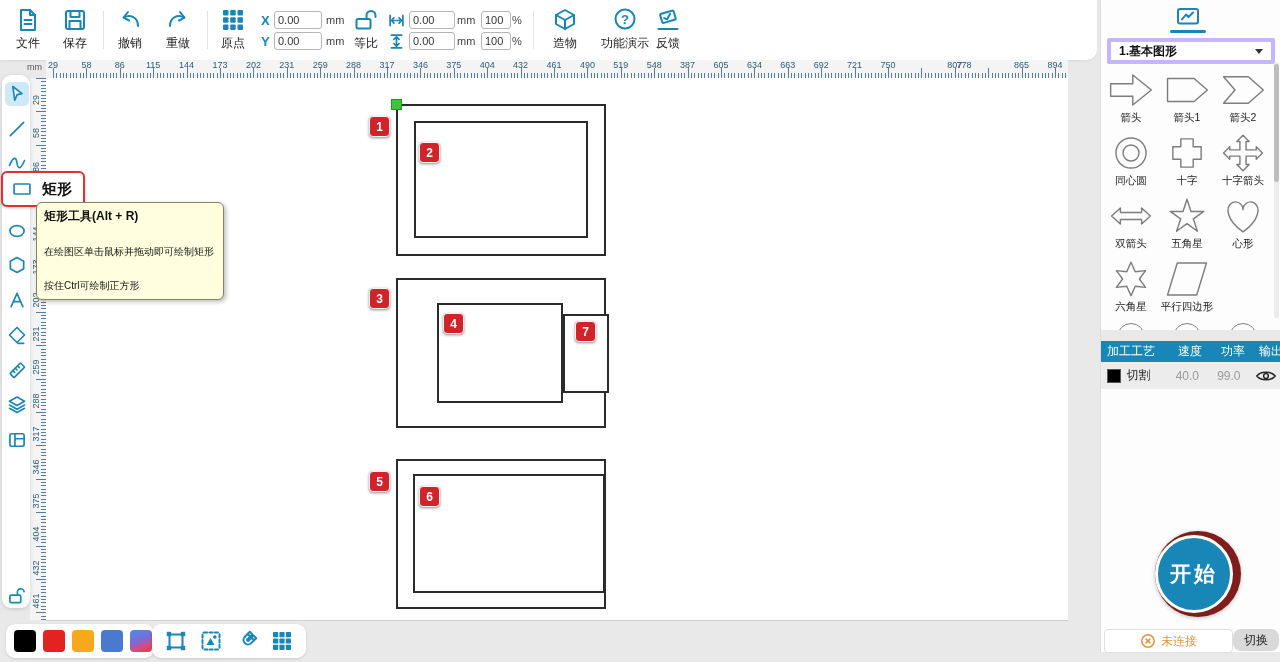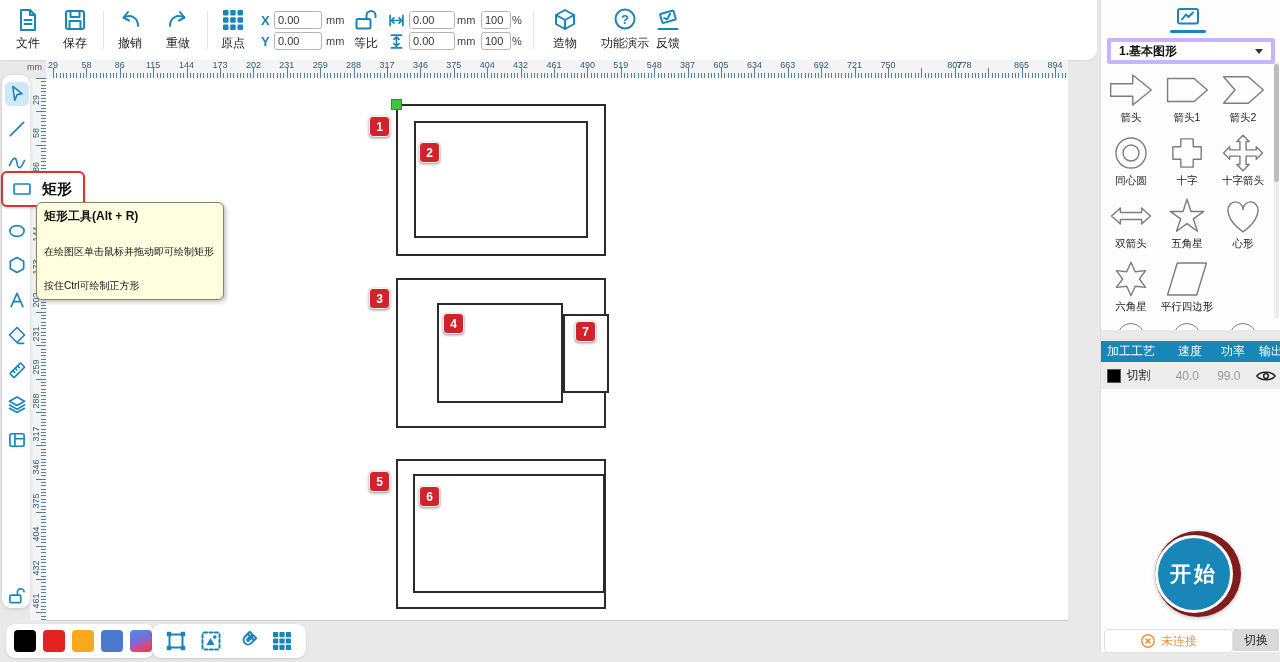--- a/index.html
+++ b/index.html
@@ -83,21 +83,21 @@
               display:flex;align-items:center;font-size:12px;cursor:pointer;}
   .layer-swatch{width:12px;height:12px;margin-left:6px;border:1px solid #555;}
   .muted{color:#9a9a9a;}
   .start-btn{position:absolute;left:54px;top:531px;width:86px;height:86px;border-radius:50%;background:#7f1d1d;
              display:flex;align-items:center;cursor:pointer;box-shadow:0 1px 4px rgba(0,0,0,.25);}
   .start-inner{width:72px;height:72px;border:3px solid #fff;border-radius:50%;background:#1886b6;
                display:flex;align-items:center;justify-content:center;color:#fff;font-size:21px;font-weight:bold;letter-spacing:3px;}
   .conn-bar{position:absolute;left:3px;top:629px;width:127px;height:22px;background:#fff;border:1px solid #e0e0e0;
             border-radius:4px;display:flex;align-items:center;justify-content:center;cursor:pointer;}
   .conn-bar .ctext{font-size:12px;color:#e8943a;margin-left:5px;}
-  .switch-btn{position:absolute;left:132px;top:629px;width:46px;height:22px;background:#d9d9d9;border-radius:1px;
+  .switch-btn{position:absolute;left:132px;top:629px;width:46px;height:22px;background:#d9d9d9;border-radius:8px;
               display:flex;align-items:center;justify-content:center;font-size:12px;color:#222;cursor:pointer;}
 
   
   .palette-box{left:6px;top:624px;width:140px;height:34px;background:#fff;border-radius:9px;
                box-shadow:0 1px 3px rgba(0,0,0,.12);display:flex;align-items:center;padding-left:8px;gap:7px;}
   .swatch{width:22px;height:22px;border-radius:4px;cursor:pointer;}
   .swatch.gradient{background:linear-gradient(160deg,#4a90e2 0%,#7a6bd8 45%,#e0477a 75%,#e43a3a 100%);}
   .bicons-box{left:152px;top:624px;width:142px;height:34px;background:#fff;border-radius:9px;
               box-shadow:0 1px 3px rgba(0,0,0,.12);display:flex;align-items:center;justify-content:space-around;padding:0 6px;}
   .bicon{width:24px;height:24px;cursor:pointer;}

